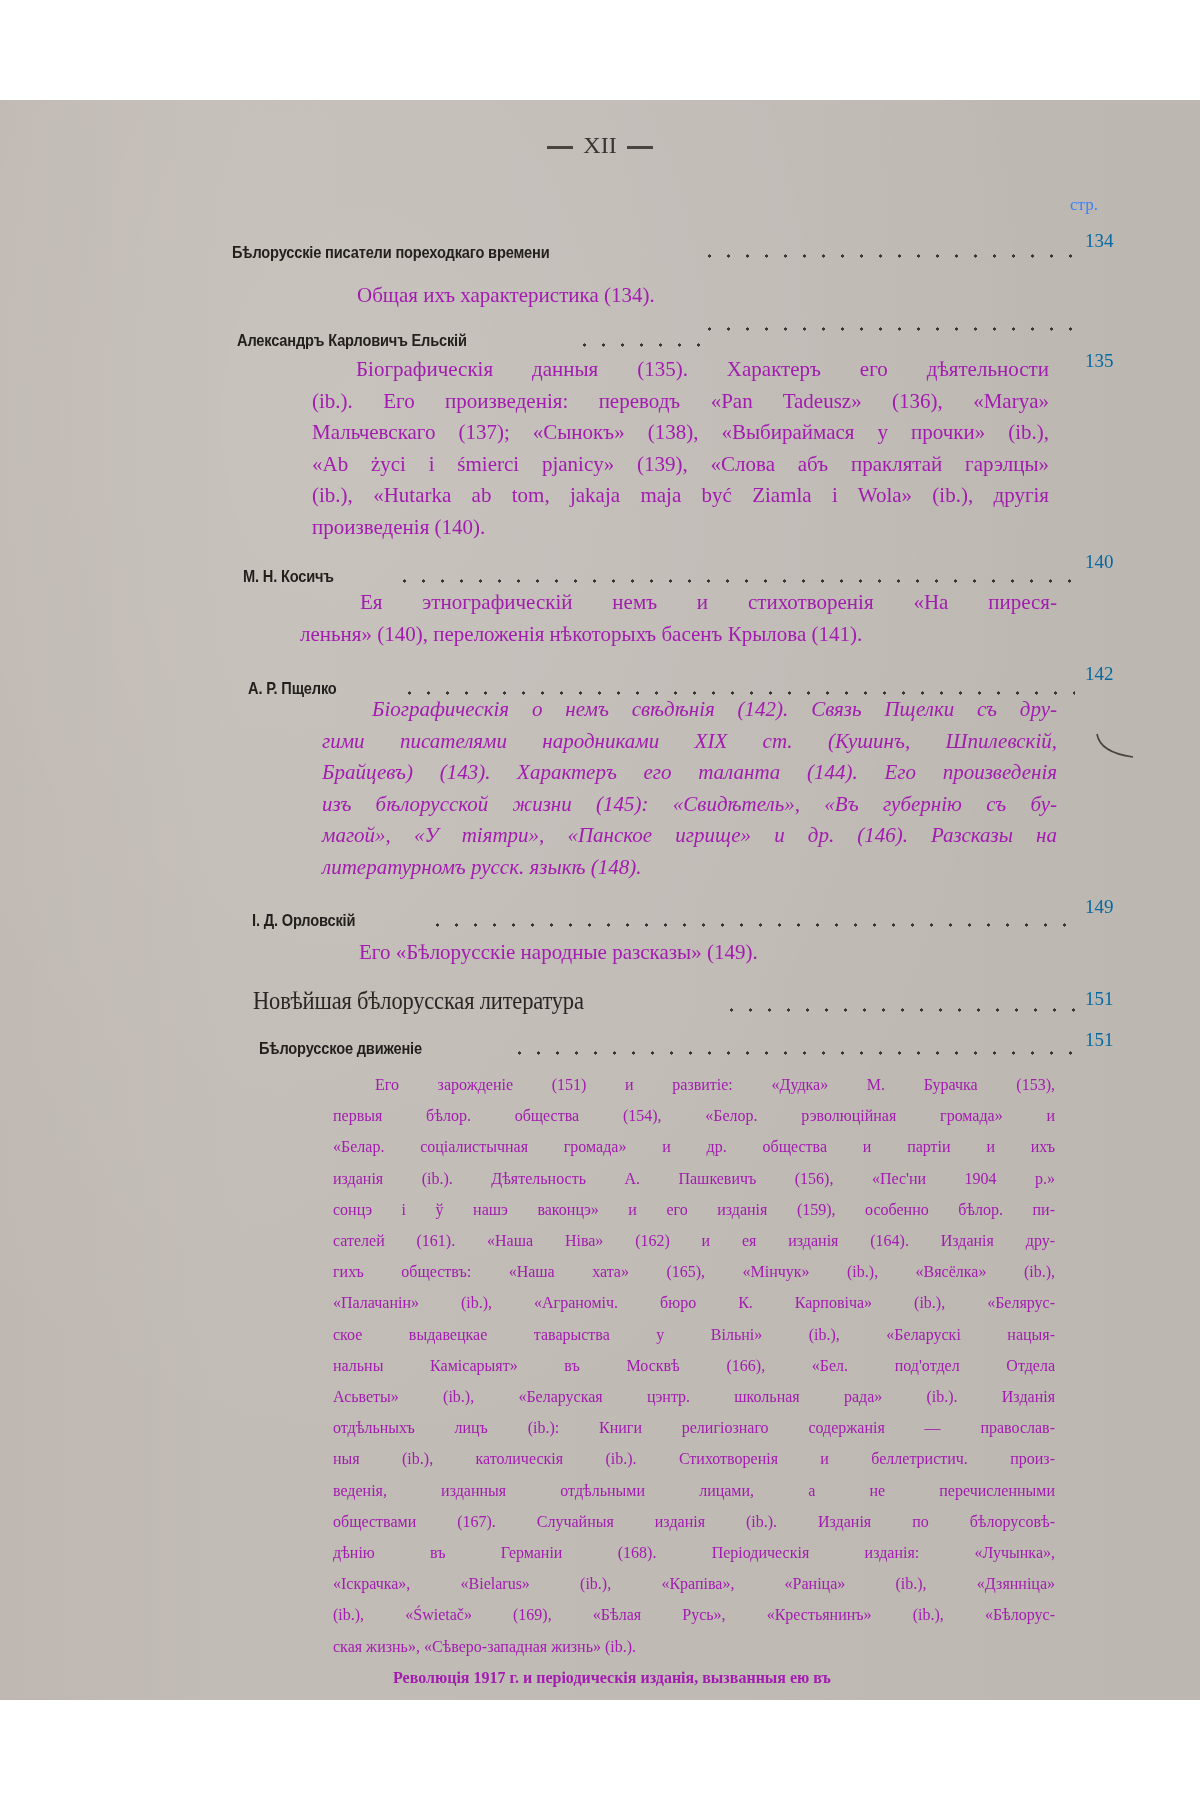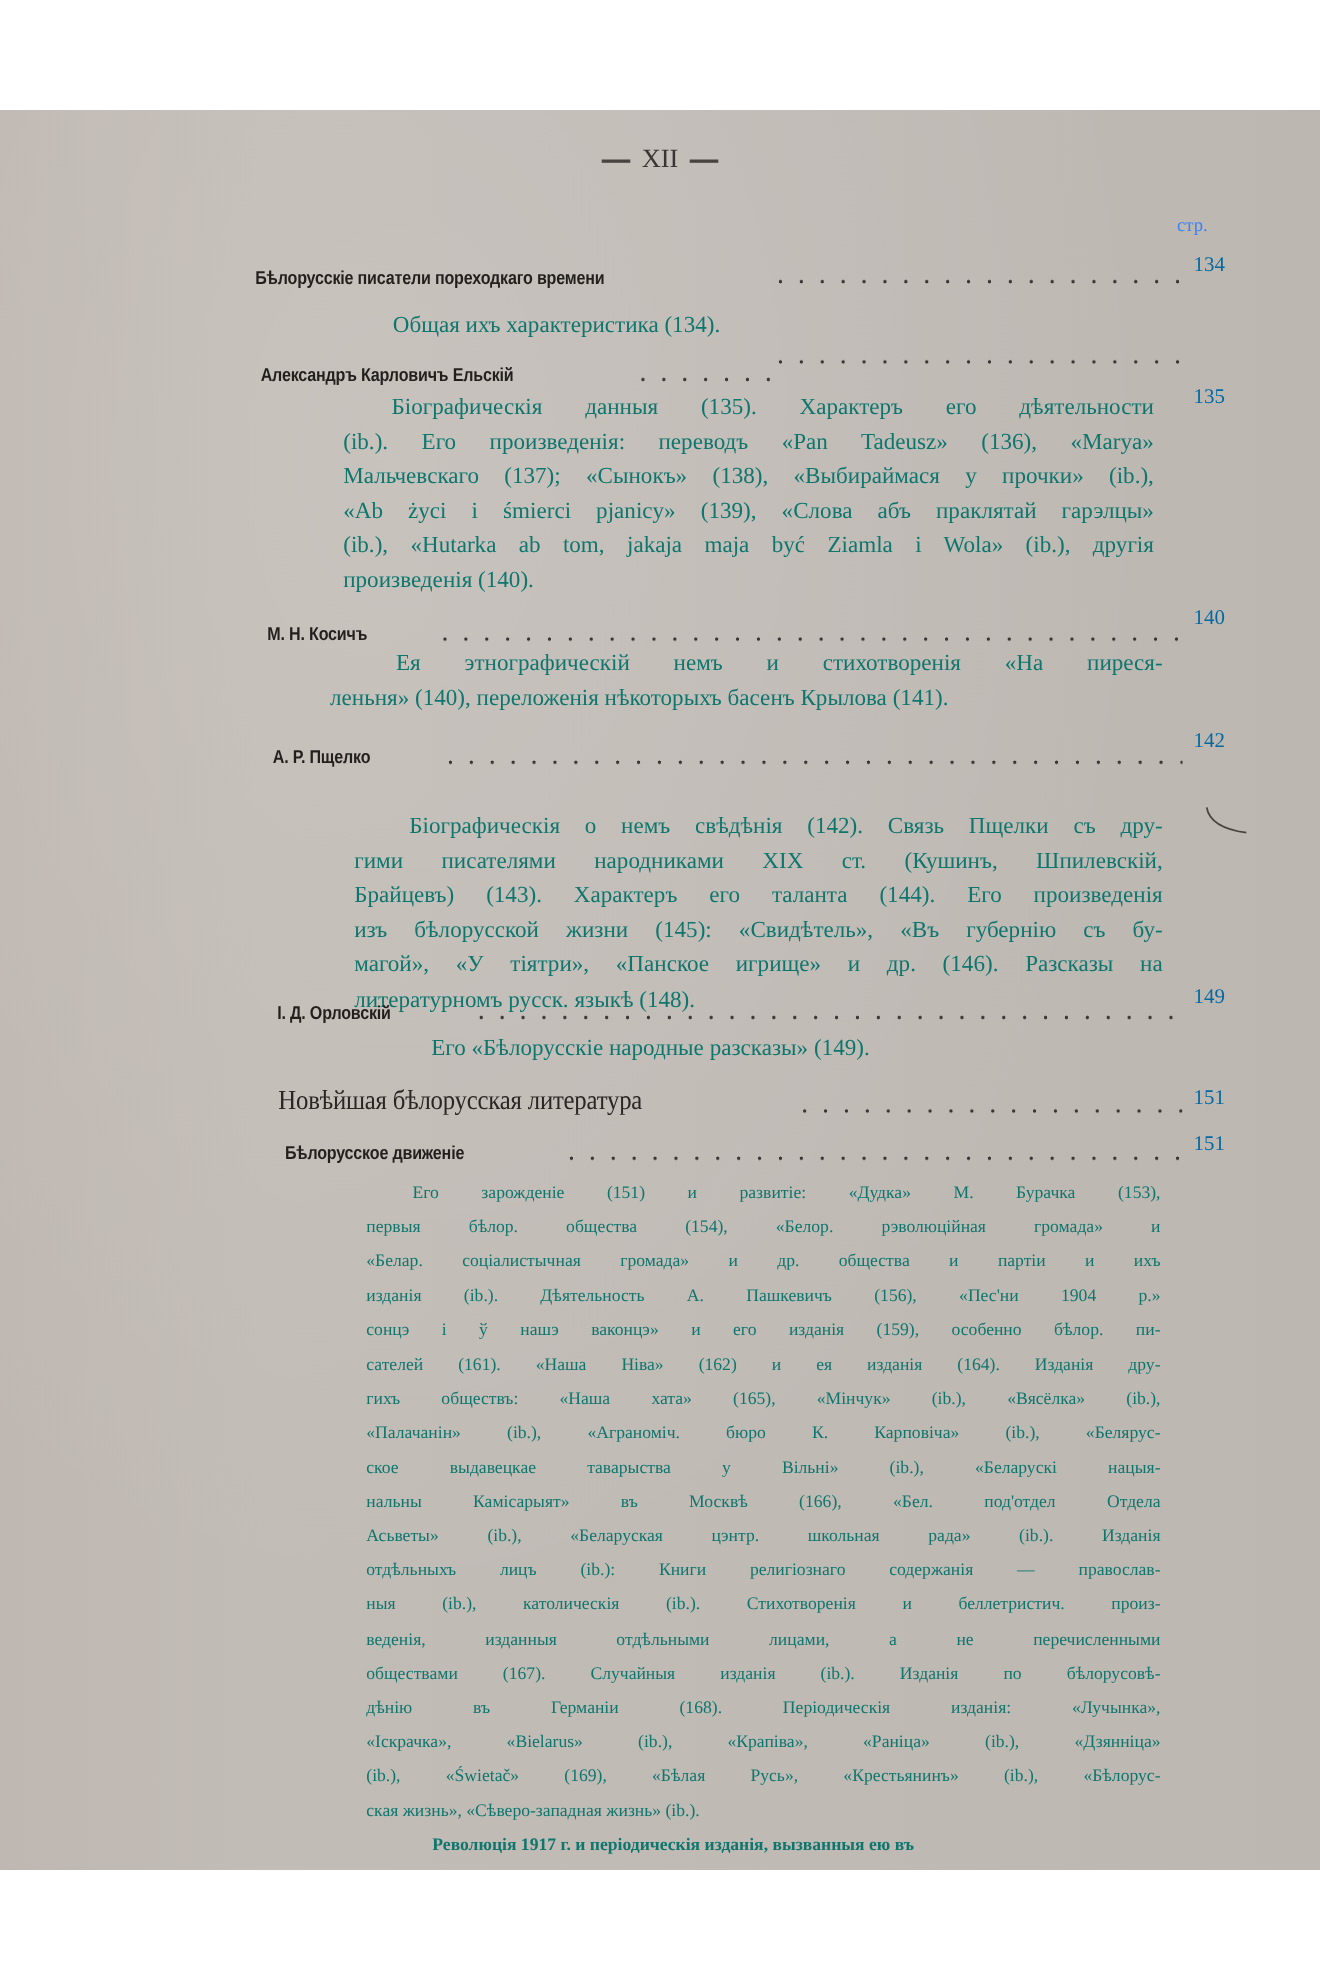--- a/index.html
+++ b/index.html
@@ -35,21 +35,21 @@
       position:absolute; height:4px;
       background-image:radial-gradient(circle, #3a3533 1.4px, rgba(0,0,0,0) 1.8px);
       background-size:19px 4px; background-repeat:repeat-x;
     }
     .pnum {
       position:absolute; left:1085px; font-family:"Liberation Serif", serif;
       font-size:19px; color:#0369a1;
     }
     .desc {
       position:absolute; font-family:"Liberation Serif", serif; font-size:21px;
-      line-height:31.5px; color:#0f766e; text-align:justify; text-align-last:left;
+      line-height:31.5px; color:#a21caf; text-align:justify; text-align-last:left;
     }
     .desc .line { display:block; white-space:nowrap; }
     .desc .line.j { text-align-last:justify; text-align:justify; white-space:normal; }
     .pen-mark { position:absolute; left:1085px; top:730px; }
   </style>
 </head>
 <body>
 
 <div class="page"></div>
 
@@ -89,39 +89,39 @@
   <div class="desc" style="left:300px; top:587px; width:757px;">
     <span class="line j" style="text-indent:60px;">Ея этнографическій немъ и стихотворенія «На пиреся-</span>
     <span class="line">леньня» (140), переложенія нѣкоторыхъ басенъ Крылова (141).</span>
   </div>
 </div>
 
 <div>
   <div class="heading" style="left:248px; top:679px;">А. Р. Пщелко</div>
   <div class="leader" style="left:400px; top:691px; width:675px;"></div>
   <div class="pnum" style="top:663px;">142</div>
-  <div class="desc" style="left:322px; top:735px; width:735px;">
+  <div class="desc" style="left:322px; top:694px; width:735px;font-style:italic;">
     <span class="line j" style="text-indent:50px;">Біографическія о немъ свѣдѣнія (142). Связь Пщелки съ дру-</span>
     <span class="line j">гими писателями народниками XIX ст. (Кушинъ, Шпилевскій,</span>
     <span class="line j">Брайцевъ) (143). Характеръ его таланта (144). Его произведенія</span>
     <span class="line j">изъ бѣлорусской жизни (145): «Свидѣтель», «Въ губернію съ бу-</span>
     <span class="line j">магой», «У тіятри», «Панское игрище» и др. (146). Разсказы на</span>
     <span class="line">литературномъ русск. языкѣ (148).</span>
   </div>
 </div>
 
 <svg class="pen-mark" width="60" height="40" viewBox="0 0 60 40">
   <path d="M12 4 C 14 16, 26 24, 48 27" stroke="#4a4440" stroke-width="1.6" fill="none"></path>
 </svg>
 
 <div>
   <div class="heading" style="left:252px; top:911px;">І. Д. Орловскій</div>
   <div class="leader" style="left:428px; top:923px; width:647px;"></div>
   <div class="pnum" style="top:896px;">149</div>
-  <div class="desc" style="left:392px; top:937px; width:700px;">
+  <div class="desc" style="left:359px; top:937px; width:700px;">
     <span class="line">Его «Бѣлорусскіе народные разсказы» (149).</span>
   </div>
 </div>
 
 <div>
   <div class="heading big" style="left:253px; top:987px;">Новѣйшая бѣлорусская литература</div>
   <div class="leader" style="left:722px; top:1008px; width:353px;"></div>
   <div class="pnum" style="top:988px;">151</div>
 </div>
 

